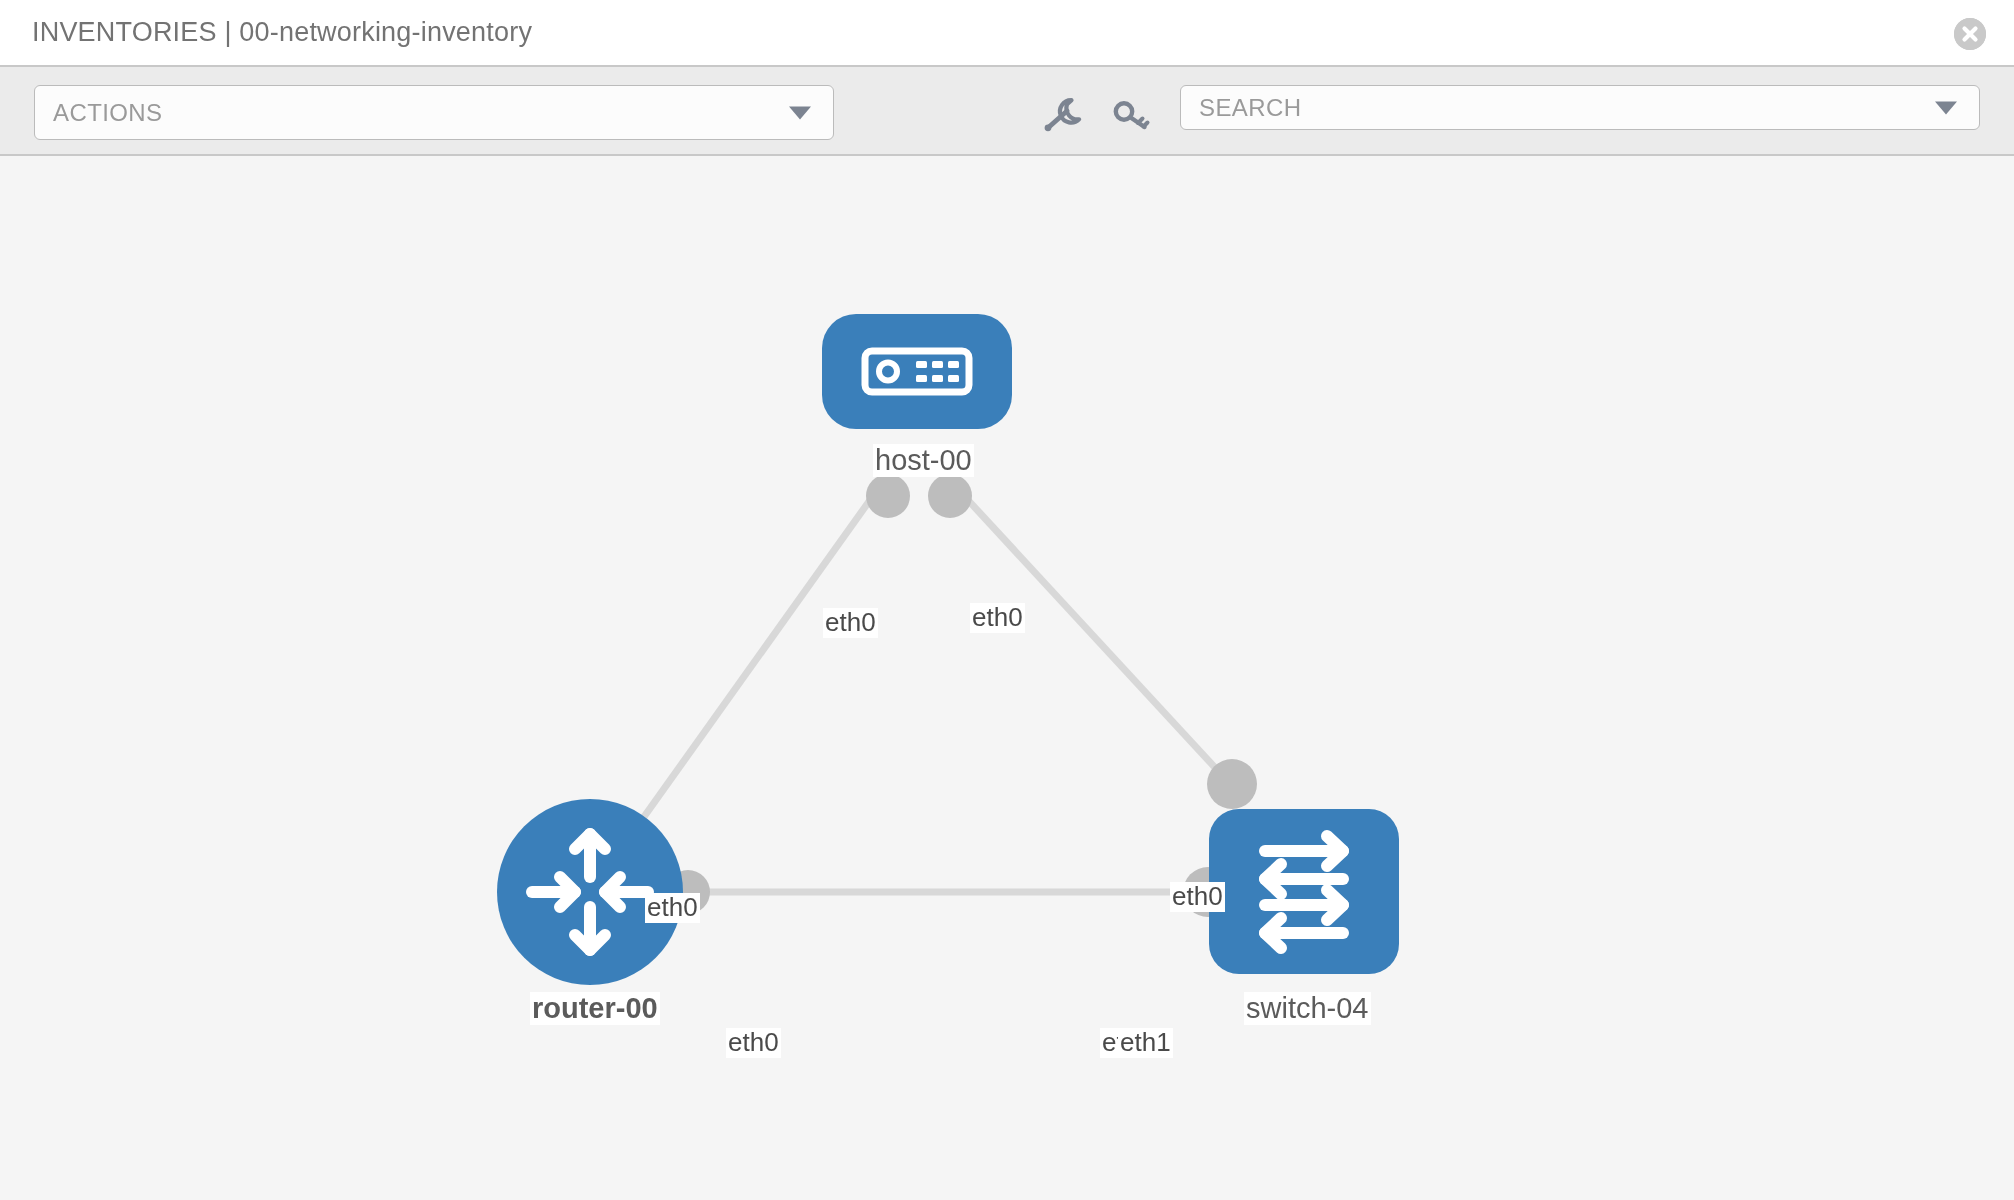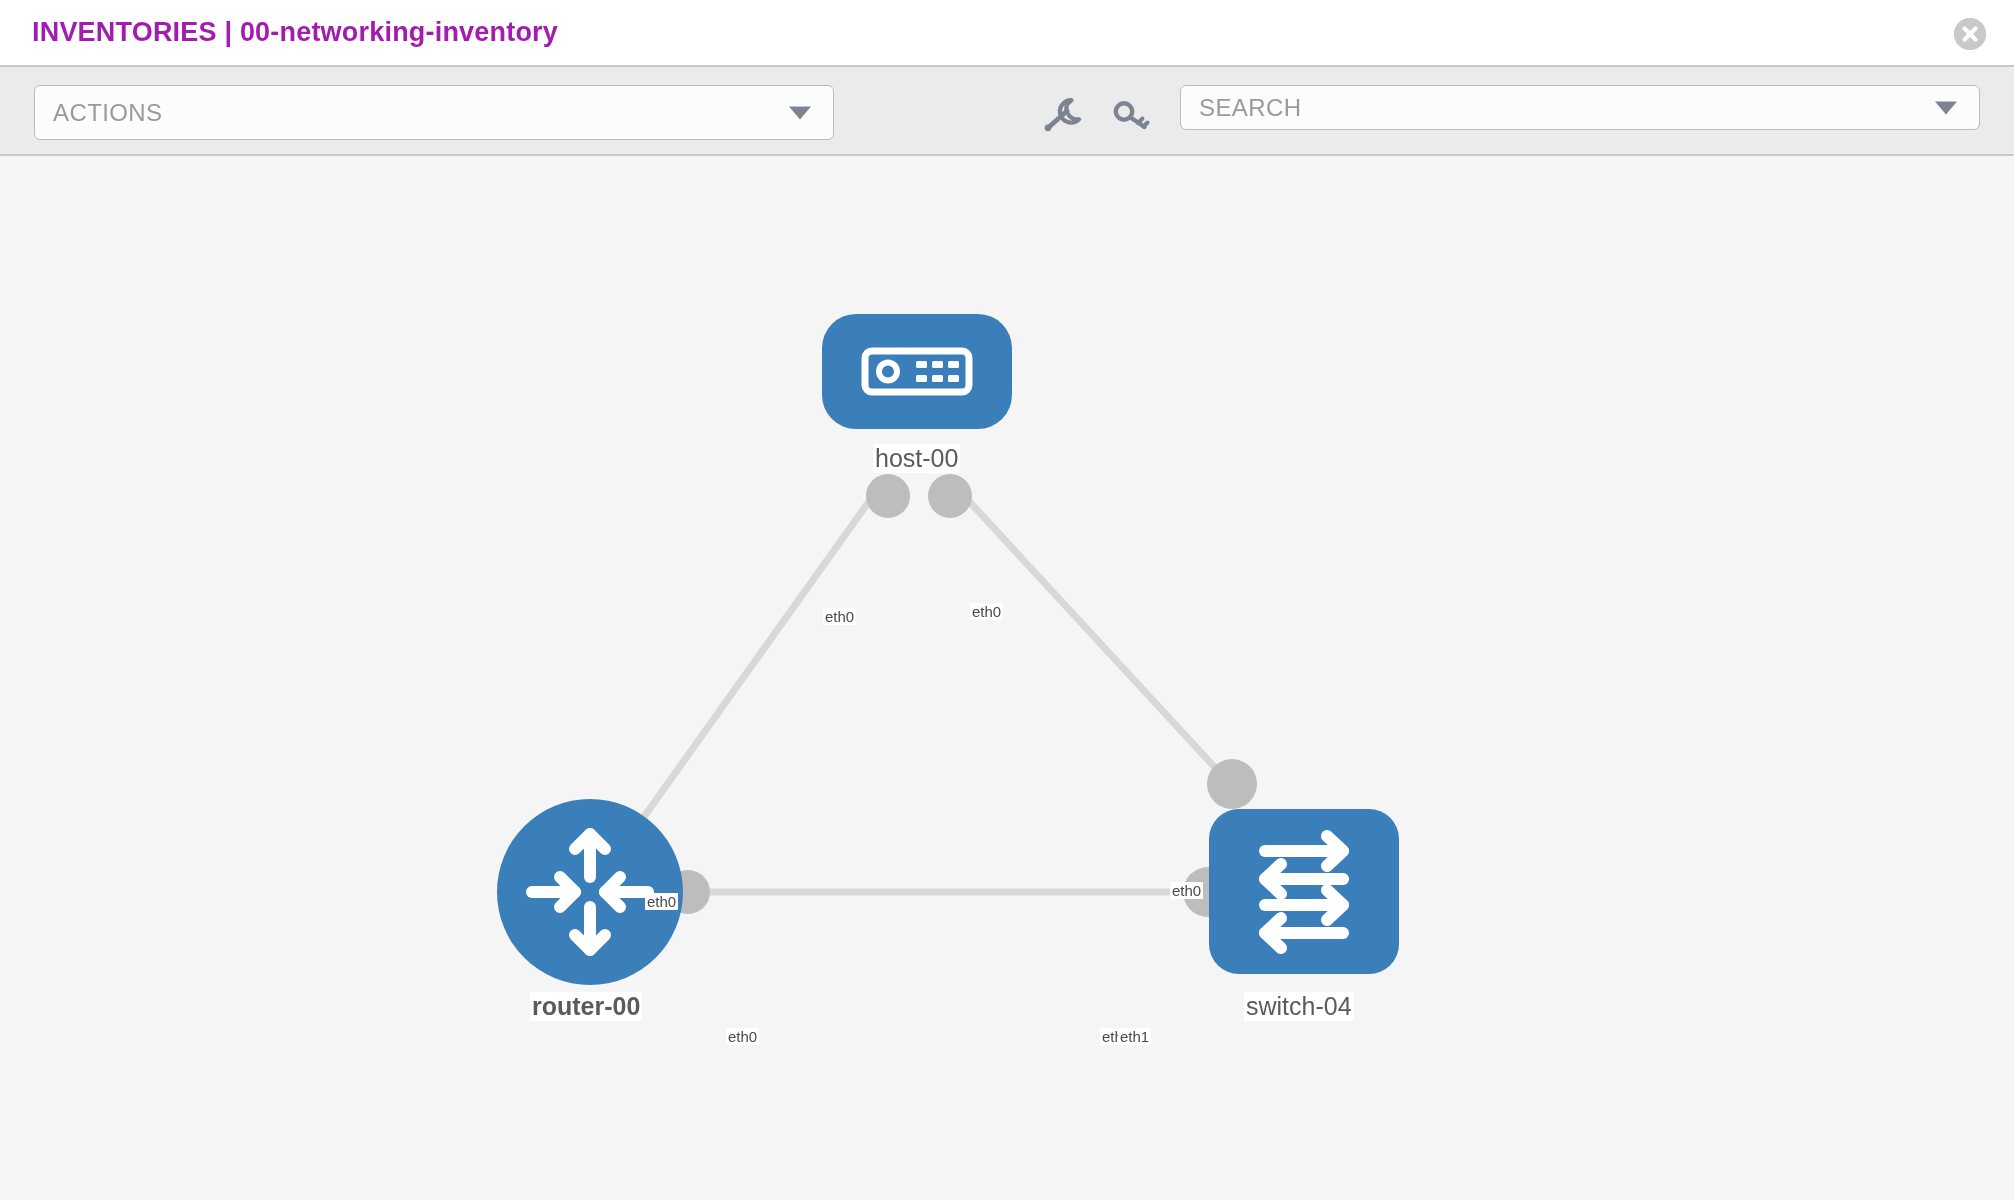--- a/index.html
+++ b/index.html
@@ -30,22 +30,22 @@
     height: 67px;
     background: #ffffff;
     border-bottom: 2px solid #c8c8c8;
     box-sizing: border-box;
   }
   .header-title {
     position: absolute;
     left: 32px;
     top: 17px;
     font-size: 27px;
-    font-weight: bold;
-    color: #a21caf;
+    font-weight: normal;
+    color: #737373;
     letter-spacing: 0.2px;
     white-space: nowrap;
   }
   .close-btn {
     position: absolute;
     right: 28px;
     top: 18px;
     width: 32px;
     height: 32px;
     border-radius: 50%;
@@ -126,30 +126,30 @@
   }
   .canvas svg.graph {
     position: absolute;
     left: 0; top: 0;
   }
 
   .node-label {
     position: absolute;
     background: #ffffff;
     color: #5b5b5b;
-    font-size: 25px;
+    font-size: 29px;
     white-space: nowrap;
     padding: 0 2px;
     line-height: 1.15;
   }
   .iface-label {
     position: absolute;
     background: #ffffff;
     color: #4a4a4a;
-    font-size: 15px;
+    font-size: 26px;
     white-space: nowrap;
     padding: 0 2px;
     line-height: 1.15;
   }
 
   .gnode { position: absolute; cursor: pointer; }
 </style>
 </head>
 <body>
 

